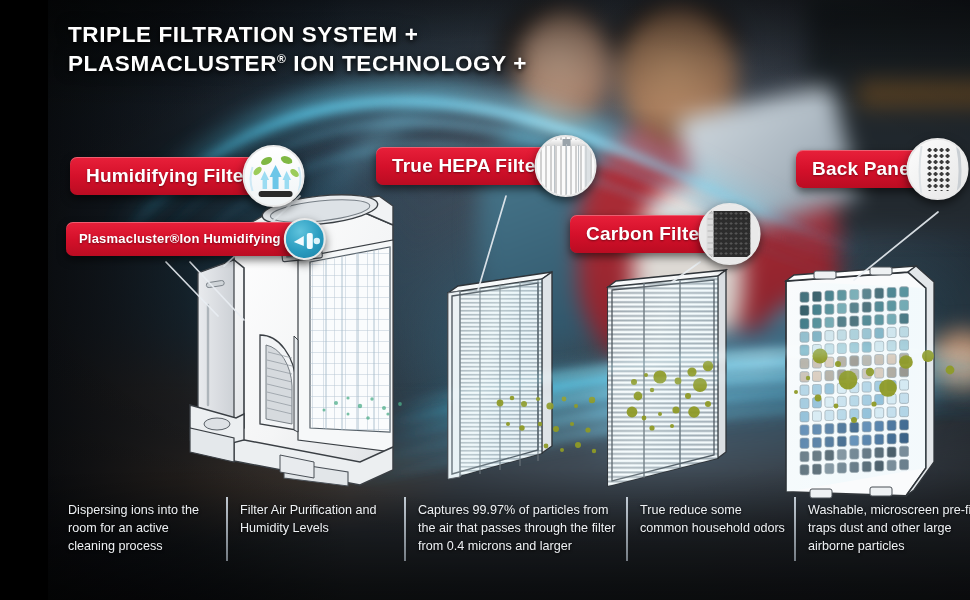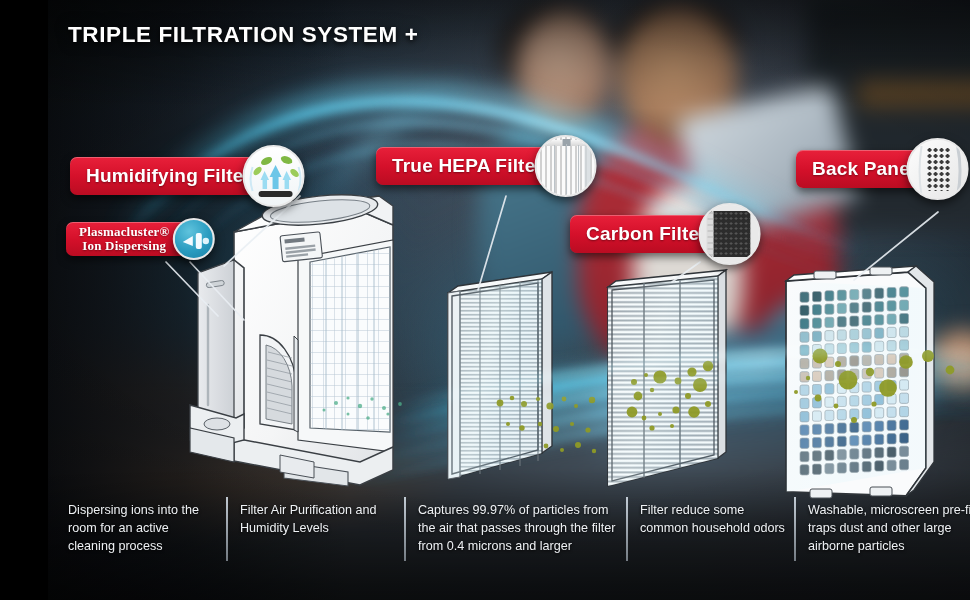--- a/index.html
+++ b/index.html
@@ -116,21 +116,21 @@
     position:absolute; right:0; top:50%; transform:translate(38%,-50%);
     width:62px; height:62px; border-radius:50%;
     background:#f3f3f3;
     border:2px solid #e8e8e8;
     box-shadow:0 4px 10px rgba(0,0,0,0.55);
     overflow:hidden;
   }
   .callout.small .pill { height:34px; font-size:13px; line-height:1.05; padding:0 28px 0 13px; }
   .callout.small .bubble { width:42px; height:42px; transform:translate(40%,-50%); }
 
-  .pill-2line { display:flex; flex-direction:column; justify-content:center;font-family:Liberation Serif, serif; }
+  .pill-2line { display:flex; flex-direction:row; justify-content:center; }
 
   
   .bub { position:absolute; inset:0; }
   .hepa-bub { background:
       repeating-linear-gradient(90deg, #fbfbfb 0 3px, #d0d0d0 3px 5px),
       #eee; }
   .hepa-bub::after { content:""; position:absolute; left:10%; top:6%; width:80%; height:10%;
       background:linear-gradient(180deg,#f6f6f6,#d7d7d7); }
   .carbon-mesh { position:absolute; inset:10% 14%;
       background-image:radial-gradient(circle, #555 38%, rgba(0,0,0,0) 40%);
@@ -605,20 +605,23 @@
       <path d="M458 196 L430 290"></path>
 
       <path d="M652 262 L624 282"></path>
 
       <path d="M890 212 L806 280"></path>
     </g>
   </svg>
 
   <div id="title">
     <div>TRIPLE FILTRATION SYSTEM +</div>
+    <div>
+      <span>PLASMACLUSTER</span><sup>®</sup><span> ION TECHNOLOGY +</span>
+    </div>
   </div>
 
   <div class="callout" style="left:22px; top:157px;">
     <div class="pill">Humidifying Filter</div>
     <div class="bubble">
       <div class="bub humid-bub"></div>
       <svg width="62" height="62" viewBox="0 0 62 62" style="position:absolute;inset:0;">
 
         <ellipse cx="22" cy="14" rx="6" ry="3.4" fill="#7fb843" transform="rotate(-28 22 14)"></ellipse>
         <ellipse cx="42" cy="13" rx="6" ry="3.4" fill="#7fb843" transform="rotate(22 42 13)"></ellipse>
@@ -633,21 +636,21 @@
         <path d="M54 20 Q58 32 54 44" stroke="#cfe9f5" stroke-width="2" fill="none"></path>
 
         <rect x="14" y="44" width="34" height="6" rx="3" fill="#2b2b2b"></rect>
       </svg>
     </div>
   </div>
 
   <div class="callout small" style="left:18px; top:220px;">
     <div class="pill pill-2line">
       <span>Plasmacluster®</span>
-      <span>Ion Dispersing</span>
+      <span>Ion Humidifying</span>
     </div>
     <div class="bubble">
       <div class="bub plasma-bub"></div>
       <svg width="42" height="42" viewBox="0 0 42 42" style="position:absolute;inset:0;">
         <path d="M8 22 L18 16 L18 26 Z" fill="#f2fbff"></path>
         <rect x="21" y="13" width="6" height="16" rx="2" fill="#f2fbff"></rect>
         <circle cx="31" cy="21" r="3.2" fill="#dff4fb"></circle>
       </svg>
     </div>
   </div>
@@ -703,17 +706,17 @@
 
   <div id="captions">
     <div class="capdiv" style="left:178px;"></div>
     <div class="capdiv" style="left:356px;"></div>
     <div class="capdiv" style="left:578px;"></div>
     <div class="capdiv" style="left:746px;"></div>
 
     <div class="cap" style="left:20px; width:150px;">Dispersing ions into the room for an active cleaning process</div>
     <div class="cap" style="left:192px; width:158px;">Filter Air Purification and Humidity Levels</div>
     <div class="cap" style="left:370px; width:202px;">Captures 99.97% of particles from the air that passes through the filter from 0.4 microns and larger</div>
-    <div class="cap" style="left:592px; width:150px;">Filter reduce some common household odors</div>
+    <div class="cap" style="left:592px; width:150px;">True reduce some common household odors</div>
     <div class="cap" style="left:760px; width:190px;">Washable, microscreen pre-filter traps dust and other large airborne particles</div>
   </div>
 
 </div>
 
 </body></html>

